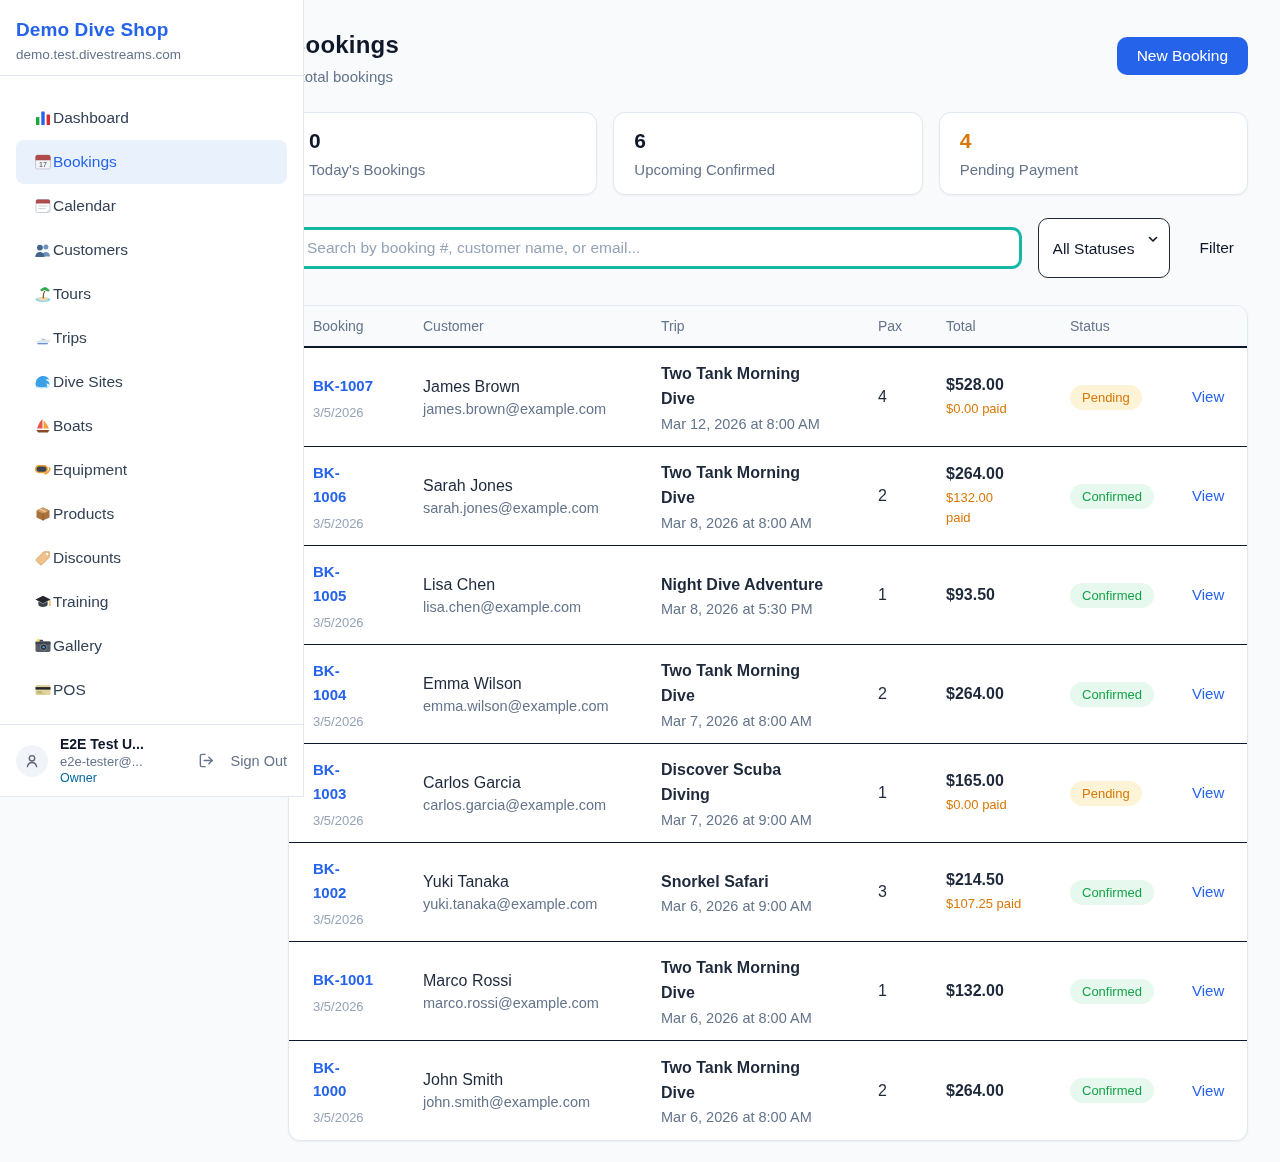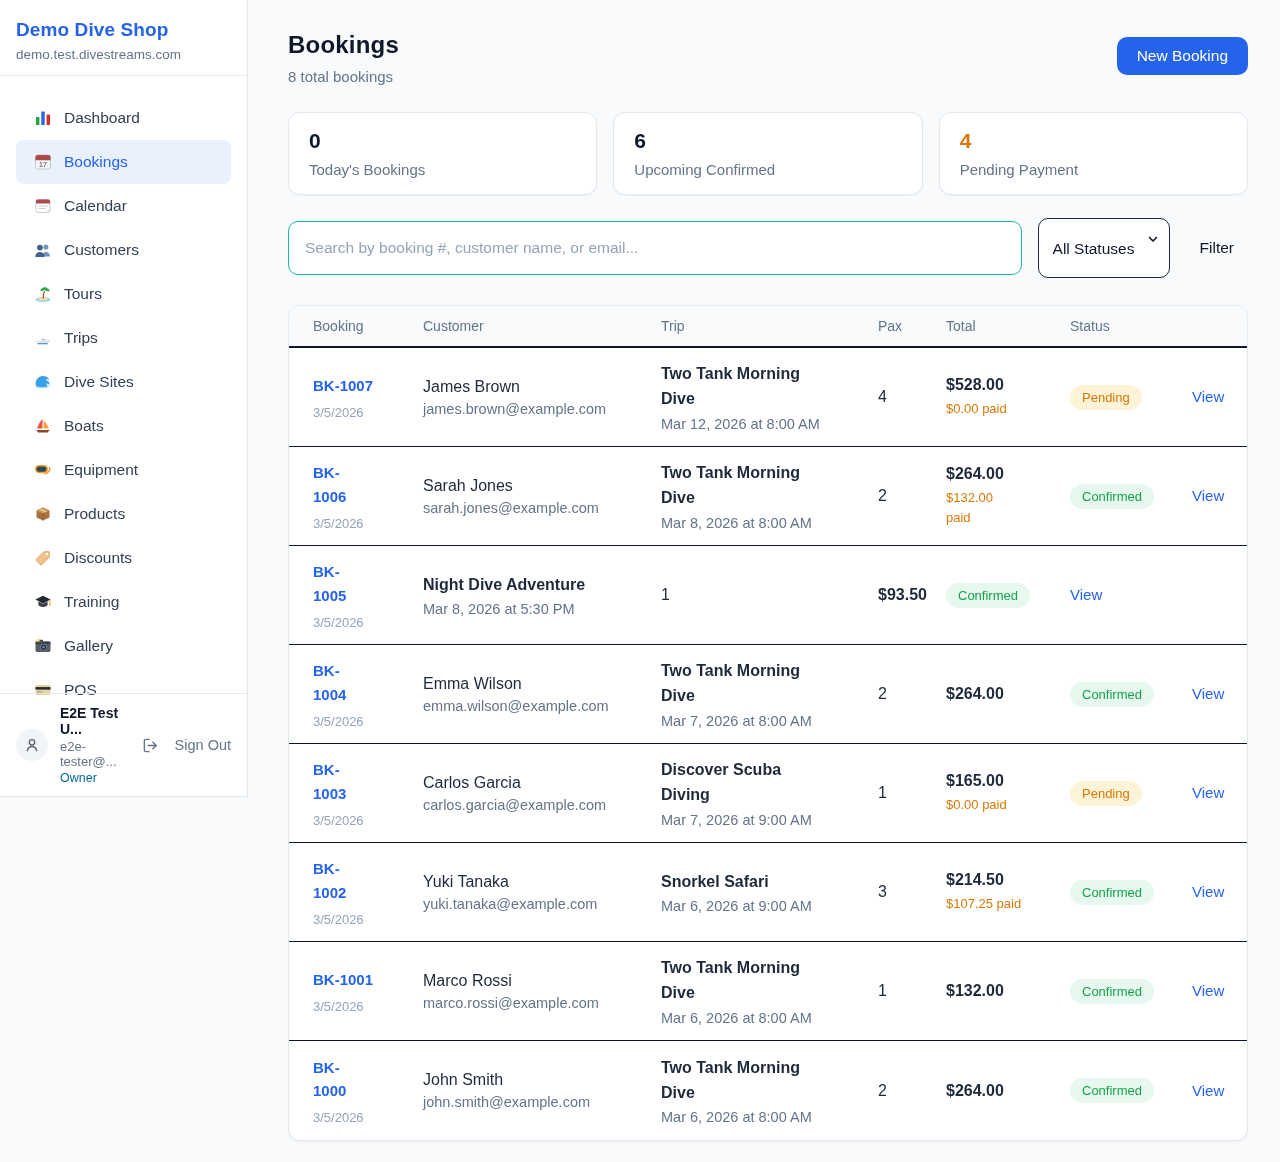--- a/index.html
+++ b/index.html
@@ -8,31 +8,31 @@
     background: #f8fafc;
     font-family: "Liberation Sans", sans-serif;
     color: #0f172a;
     -webkit-font-smoothing: antialiased;
   }
   a { text-decoration: none; cursor: pointer; }
 
   
   .sidebar {
     position: absolute; left: 0; top: 0;
-    width: 248px; height: 797px;
+    width: 304px; height: 797px;
     background: #fff;
     border-right: 1px solid #e2e8f0;
     border-bottom: 1px solid #e2e8f0;
   }
   .brand { padding: 19px 16px 13px; border-bottom: 1px solid #e2e8f0; }
   .brand-name { font-size: 19px; font-weight: 700; color: #2563eb; letter-spacing: .1px; }
   .brand-domain { font-size: 13.5px; color: #64748b; margin-top: 6px; }
   .nav { padding-top: 20px; }
   .nav-item {
-    display: flex; align-items: center; gap: 11px;
+    display: flex; align-items: center; 
     height: 44px; margin: 0 16px; padding: 0 17px;
     border-radius: 8px; cursor: pointer;
     font-size: 15.5px; color: #334155;
   }
   .nav-item.active { background: #e9f1fd; color: #2563eb; font-weight: 500; }
   .nav-icon { width: 20px; height: 20px; display: inline-flex; align-items: center; justify-content: center; flex: 0 0 20px; }
   .nav-icon svg { width: 18px; height: 18px; }
 
   .user-footer {
     position: absolute; bottom: 0; left: 0; right: 0;
@@ -70,21 +70,21 @@
   .stats { display: flex; gap: 16px; margin-top: 27px; }
   .stat-card {
     flex: 1; background: #fff; border: 1px solid #e2e8f0; border-radius: 12px;
     padding: 16px 20px; box-shadow: 0 1px 2px rgba(15,23,42,.05);
   }
   .stat-value { font-size: 21px; font-weight: 700; color: #0f172a; }
   .stat-label { font-size: 15px; color: #64748b; margin-top: 8px; }
 
   .filters { display: flex; align-items: center; gap: 16px; margin-top: 23px; }
   .search-input {
-    flex: 1; height: 54px; border: 1px solid #14b8a6; border-radius: 10px;
+    flex: 1; height: 42px; border: 3px solid #14b8a6; border-radius: 10px;
     padding: 0 16px; font-size: 15.5px; font-family: inherit; color: #0f172a;
     background: #fff; outline: none;
   }
   .search-input::placeholder { color: #94a3b8; }
   .select-wrap { position: relative; }
   .status-select {
     height: 60px; border: 1px solid #1e293b; border-radius: 10px;
     padding: 0 34px 0 14px; font-size: 15.5px; font-family: inherit; color: #0f172a;
     background: #fff; appearance: none; -webkit-appearance: none; cursor: pointer; outline: none;
   }
@@ -434,20 +434,24 @@
     </div>
   </div>
 
   <div class="trow">
     <div>
       <a class="bid">BK-
 1005</a>
       <div class="bdate">3/5/2026</div>
     </div>
     <div>
+      <div class="cname">Lisa Chen</div>
+      <div class="cemail">lisa.chen@example.com</div>
+    </div>
+    <div>
       <div class="tname">Night Dive Adventure</div>
       <div class="tdate">Mar 8, 2026 at 5:30 PM</div>
     </div>
     <div class="pax-cell">1</div>
     <div>
       <div class="tval">$93.50</div>
 
     </div>
     <div>
       <span class="badge confirmed">Confirmed</span>

